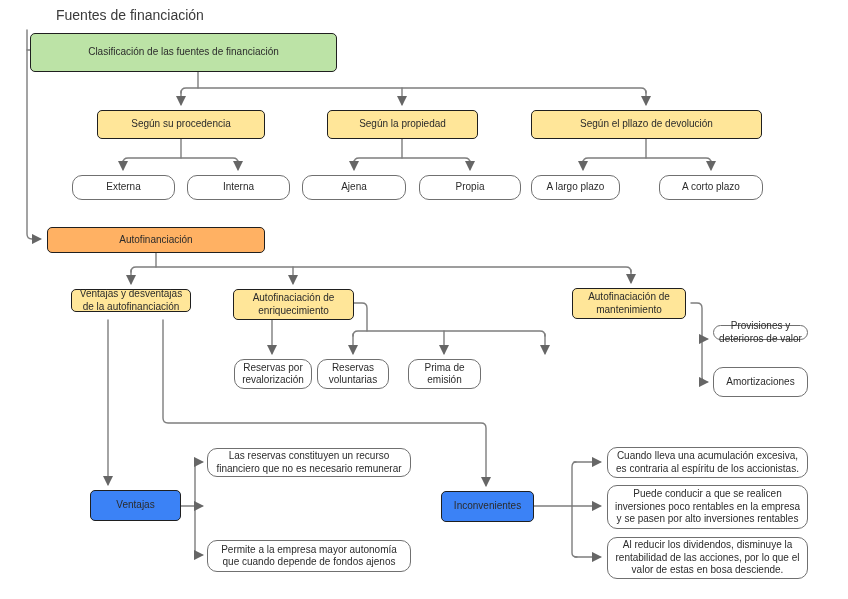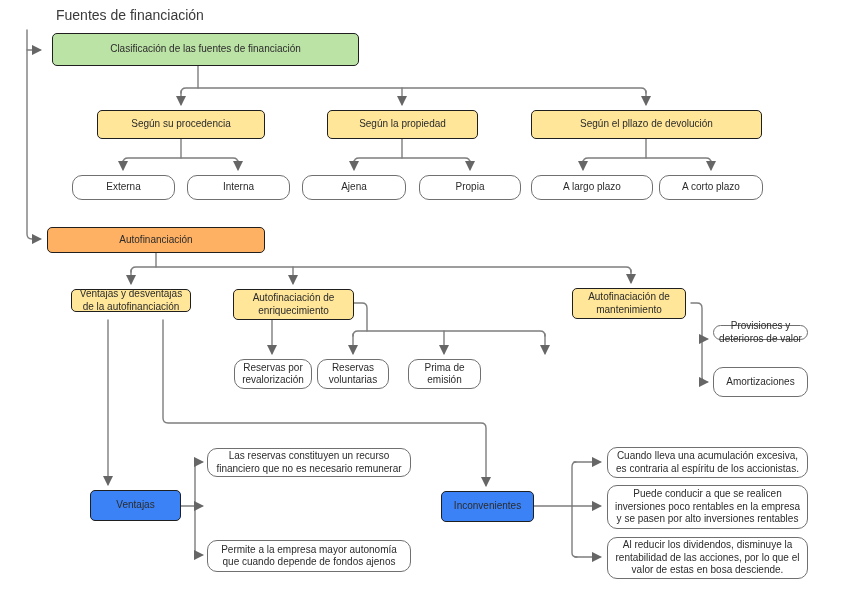--- a/index.html
+++ b/index.html
@@ -89,31 +89,31 @@
       <path d="M197,555 L202,555" marker-end="url(#arrow)"></path>
 
       <path d="M534,506 L572,506"></path>
       <path d="M576,462 Q572,462 572,467 L572,553 Q572,557 577,557"></path>
       <path d="M574,462 L600,462" marker-end="url(#arrow)"></path>
       <path d="M572,506 L600,506" marker-end="url(#arrow)"></path>
       <path d="M575,557 L600,557" marker-end="url(#arrow)"></path>
     </g>
   </svg>
 
-  <div class="node colored green" style="left:52px;top:33px;width:307px;height:33px">Clasificación de las fuentes de financiación</div>
+  <div class="node colored green" style="left:30px;top:33px;width:307px;height:39px">Clasificación de las fuentes de financiación</div>
 
   <div class="node colored yellow" style="left:97px;top:110px;width:168px;height:29px">Según su procedencia</div>
   <div class="node colored yellow" style="left:327px;top:110px;width:151px;height:29px">Según la propiedad</div>
   <div class="node colored yellow" style="left:531px;top:110px;width:231px;height:29px">Según el pllazo de devolución</div>
 
   <div class="node white" style="left:72px;top:175px;width:103px;height:25px">Externa</div>
   <div class="node white" style="left:187px;top:175px;width:103px;height:25px">Interna</div>
   <div class="node white" style="left:302px;top:175px;width:104px;height:25px">Ajena</div>
   <div class="node white" style="left:419px;top:175px;width:102px;height:25px">Propia</div>
-  <div class="node white" style="left:531px;top:175px;width:122px;height:25px">A largo plazo</div>
+  <div class="node white" style="left:531px;top:175px;width:89px;height:25px">A largo plazo</div>
   <div class="node white" style="left:659px;top:175px;width:104px;height:25px">A corto plazo</div>
 
   <div class="node colored orange" style="left:47px;top:227px;width:218px;height:26px">Autofinanciación</div>
 
   <div class="node colored yellow" style="left:71px;top:289px;width:120px;height:23px">Ventajas y desventajas de la autofinanciación</div>
   <div class="node colored yellow" style="left:233px;top:289px;width:121px;height:31px">Autofinaciación de enriquecimiento</div>
   <div class="node colored yellow" style="left:572px;top:288px;width:114px;height:31px">Autofinaciación de mantenimiento</div>
 
   <div class="node white" style="left:234px;top:359px;width:78px;height:30px">Reservas por revalorización</div>
   <div class="node white" style="left:317px;top:359px;width:72px;height:30px">Reservas voluntarias</div>

